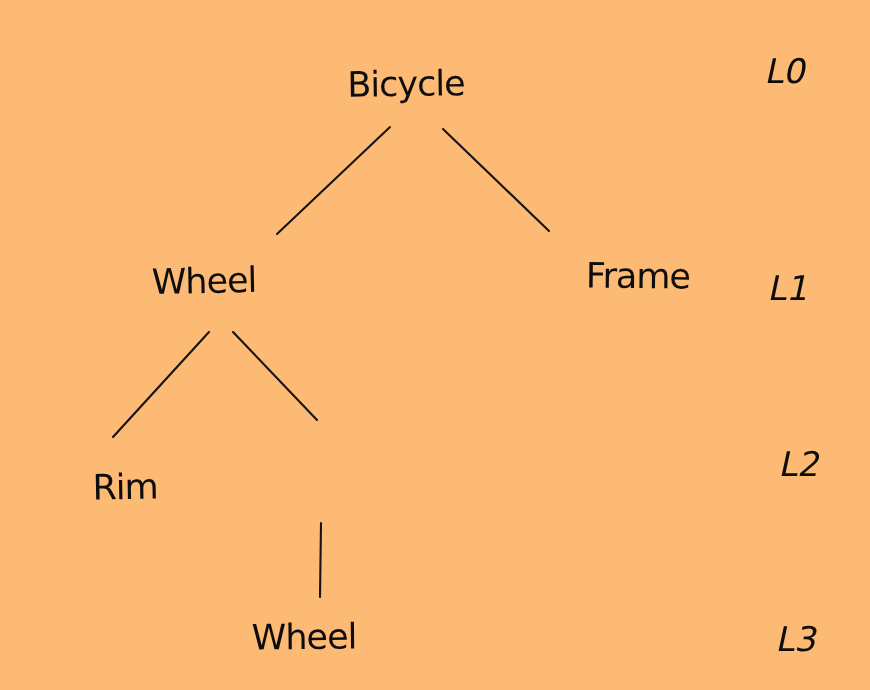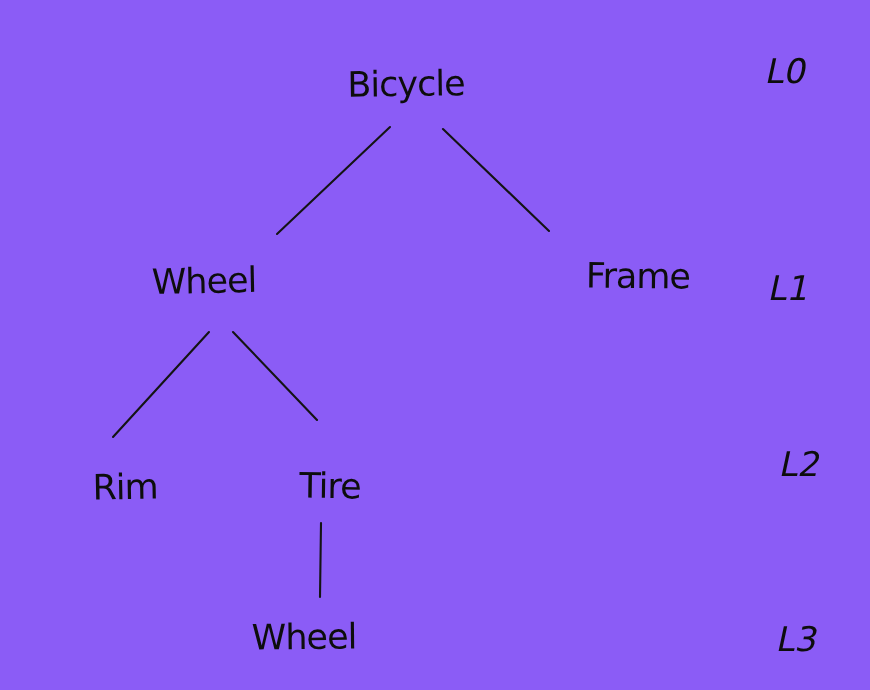--- a/index.html
+++ b/index.html
@@ -4,21 +4,21 @@
 <style>
   html, body {
     margin: 0;
     padding: 0;
     background: #ffffff;
   }
   .canvas {
     position: relative;
     width: 870px;
     height: 690px;
-    background: #8b5cf6;
+    background: #fdba74;
     overflow: hidden;
     font-family: "DejaVu Sans", "Liberation Sans", sans-serif;
     color: #0d0d0d;
   }
   .edges-svg {
     position: absolute;
     left: 0;
     top: 0;
     width: 870px;
     height: 690px;
@@ -71,21 +71,20 @@
   </svg>
 
   <div id="node-bicycle" class="node-label">Bicycle</div>
 
   <div id="node-wheel" class="node-label">Wheel</div>
 
   <div id="node-frame" class="node-label">Frame</div>
 
   <div id="node-rim" class="node-label">Rim</div>
 
-  <div id="node-tire" class="node-label">Tire</div>
 
   <div id="node-tube" class="node-label">Wheel</div>
 
   <div id="level-l0" class="level-label">L0</div>
 
   <div id="level-l1" class="level-label">L1</div>
 
   <div id="level-l2" class="level-label">L2</div>
 
   <div id="level-l3" class="level-label">L3</div>

